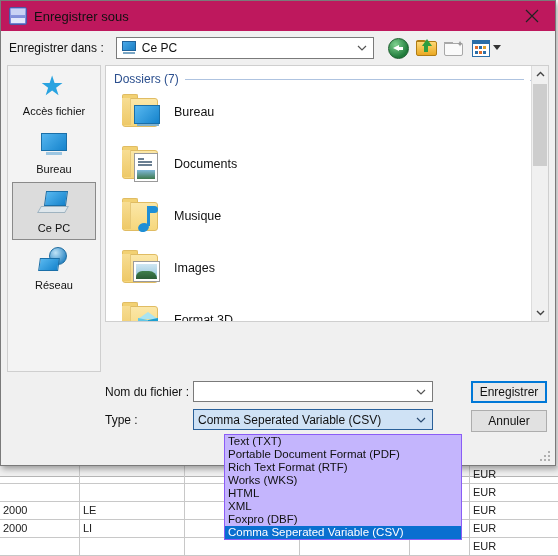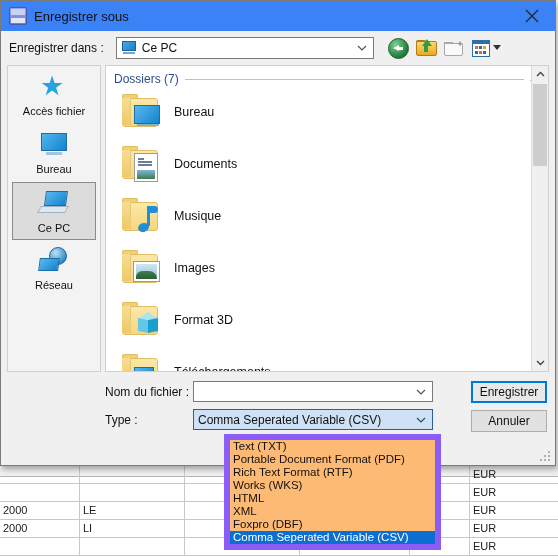--- a/index.html
+++ b/index.html
@@ -41,21 +41,21 @@
   
   .dialog {
     position: absolute; left: 0; top: 0;
     width: 556px; height: 466px;
     background: #f0f0f0;
     border: 1px solid #7a7a7a;
     box-sizing: border-box;
     box-shadow: 2px 3px 6px rgba(0,0,0,0.35);
   }
   .titlebar {
-    position: relative; height: 30px; background: #3b82f6;
+    position: relative; height: 30px; background: #be185d;
     display: flex; align-items: center;
   }
   .title-icon {
     width: 16px; height: 16px; margin-left: 8px; margin-right: 7px;
     background: linear-gradient(#9aa7e8, #6f7fd0);
     border: 1px solid #4a5aa8; border-radius: 2px;
     position: relative; flex: 0 0 auto;
   }
   .title-icon::before {
     content: ""; position: absolute; left: 1px; top: 1px; right: 1px; height: 6px;
@@ -185,21 +185,21 @@
   .laptop .kb { position:absolute; left:2px; top:17px; width:28px; height:7px;
     background:#dfe7ec; border:1px solid #9fb3c0; transform: skewX(-30deg); box-sizing:border-box;}
   .net .globe { position:absolute; left:12px; top:1px; width:16px; height:16px; border-radius:50%;
     background:radial-gradient(circle at 35% 30%, #bfe3f7, #2b86c4 75%); border:1px solid #1c6a9e;}
   .net .scr { position:absolute; left:2px; top:12px; width:20px; height:13px;
     background:linear-gradient(135deg,#58b8f0,#1583cc); border:1px solid #1a6fa8;
     transform: skewX(-8deg); box-sizing:border-box;}
 
   
   .filelist {
-    position: absolute; left: 104px; top: 0px; right: 6px; height: 307px;
+    position: absolute; left: 104px; top: 0px; right: 6px; height: 257px;
     background: #ffffff; border: 1px solid #cfcfcf; box-sizing: border-box;
     overflow: hidden;
   }
   .group-hdr { display:flex; align-items:center; padding: 6px 6px 0 8px; }
   .group-title { font-size: 12px; color: #2b4f8e; white-space: nowrap; }
   .group-line { flex: 1; height: 1px; background: #aec3e0; margin: 0 6px; }
   .group-chev { width: 12px; height: 8px; }
 
   .frow { display: flex; align-items: center; height: 52px; padding-left: 14px; }
   .fico { width: 44px; height: 38px; position: relative; margin-right: 10px; flex:0 0 auto; }
@@ -279,22 +279,22 @@
     width: 76px; height: 22px; background: #e1e1e1; border: 1px solid #adadad;
     font-size: 12px; color: #111; display:flex; align-items:center; justify-content:center;
     box-sizing: border-box;
   }
   .btn.default { border: 2px solid #0078d7; background:#e8e8e8; }
   .grip { position:absolute; right:3px; bottom:2px; width:12px; height:12px; }
   .grip i { position:absolute; width:2px;height:2px;background:#b0b0b0; }
 
   
   .dropdown {
-    position: absolute; left: 224px; top: 434px; width: 217px;
-    background: #fdba74; border: 6px solid #8b5cf6; box-sizing: border-box;
+    position: absolute; left: 224px; top: 434px; width: 238px;
+    background: #c4b5fd; border: 1px solid #8b5cf6; box-sizing: border-box;
     z-index: 50;
   }
   .dd-item { height: 13px; line-height: 13px; font-size: 11.5px; color:#111; padding-left: 3px;
              white-space: nowrap; }
   .dd-item.sel { background: #0a6fd0; color: #ffffff; }
 </style>
 </head>
 <body>
 
 <div id="root">

